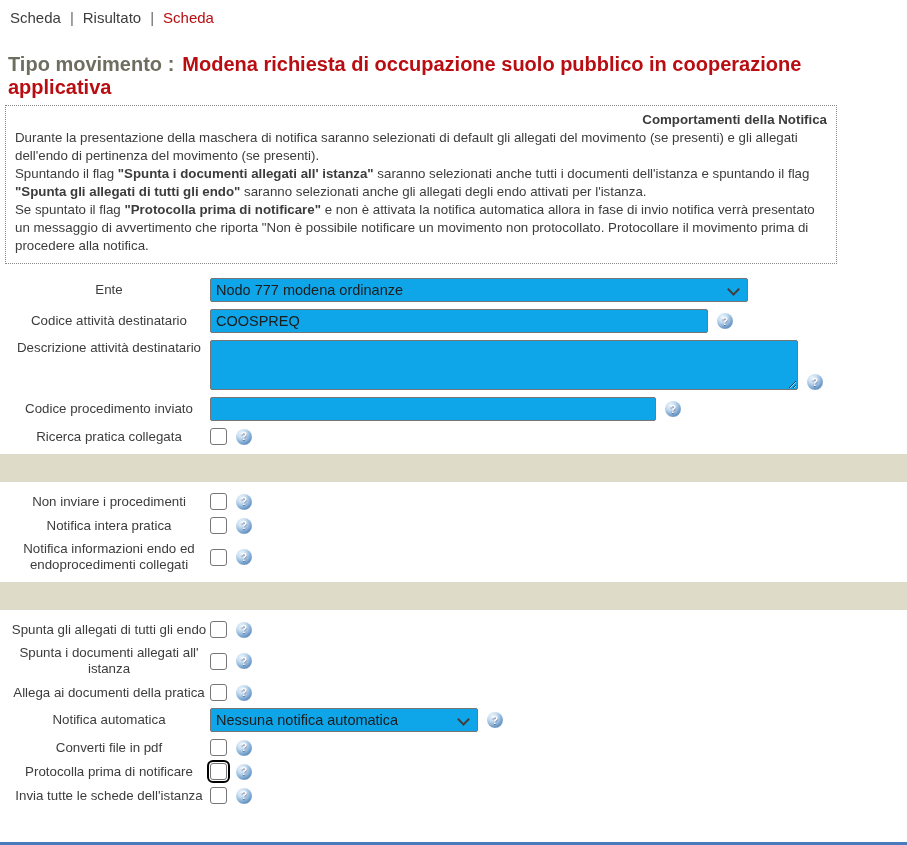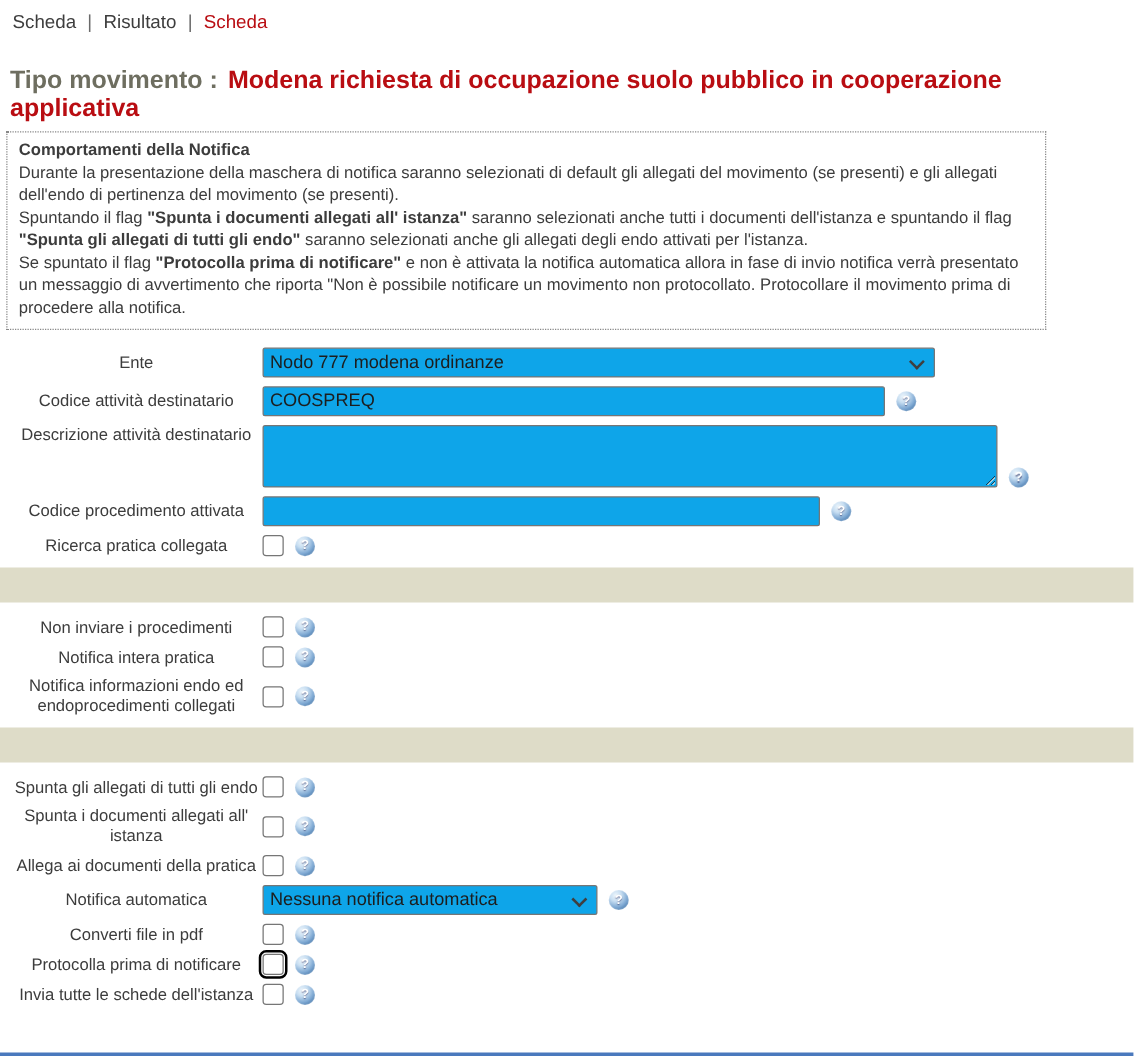--- a/index.html
+++ b/index.html
@@ -13,21 +13,21 @@
   .nav .pipe{color:#6a6a6a;margin:0 9px;}
 
   
   .tipo{margin:27px 0 0 8px;font-size:20px;font-weight:bold;}
   .tipo .tl{color:#6e6e60;}
   .tipo .tv{color:#b90d12;margin-left:8px;}
 
   
   .notice{margin:6px 0 0 5px;width:832px;box-sizing:border-box;border:1px dotted #888;
           padding:5px 9px 8px 9px;font-size:13.3px;line-height:18px;color:#3c3c3c;}
-  .notice-title{font-weight:bold;}
+  .notice-title{font-weight:bold;text-align:right;}
   .notice-para{white-space:pre-wrap;}
   .b{font-weight:bold;}
 
   
   .formwrap{margin-top:14px;font-size:13.3px;}
   .row{display:flex;align-items:center;padding-left:8px;margin-bottom:7px;}
   .row-ta{align-items:flex-start;}
   .flabel{width:202px;flex:none;line-height:16px;text-align:center;}
   .fctl{display:flex;align-items:center;gap:9px;}
   .row-ta .fctl{align-items:flex-end;}
@@ -100,21 +100,21 @@
         <div class="row row-ta">
           <div class="flabel">Descrizione attività destinatario</div>
           <div class="fctl">
             <textarea style="width: 588px; height: 50px;"></textarea>
             <span class="help">
               <span class="q">?</span>
             </span>
           </div>
         </div>
         <div class="row">
-          <div class="flabel">Codice procedimento attivata</div>
+          <div class="flabel">Codice procedimento inviato</div>
           <div class="fctl">
             <input type="text" style="width: 446px;">
             <span class="help">
               <span class="q">?</span>
             </span>
           </div>
         </div>
         <div class="row">
           <div class="flabel">Ricerca pratica collegata</div>
           <div class="fctl">

